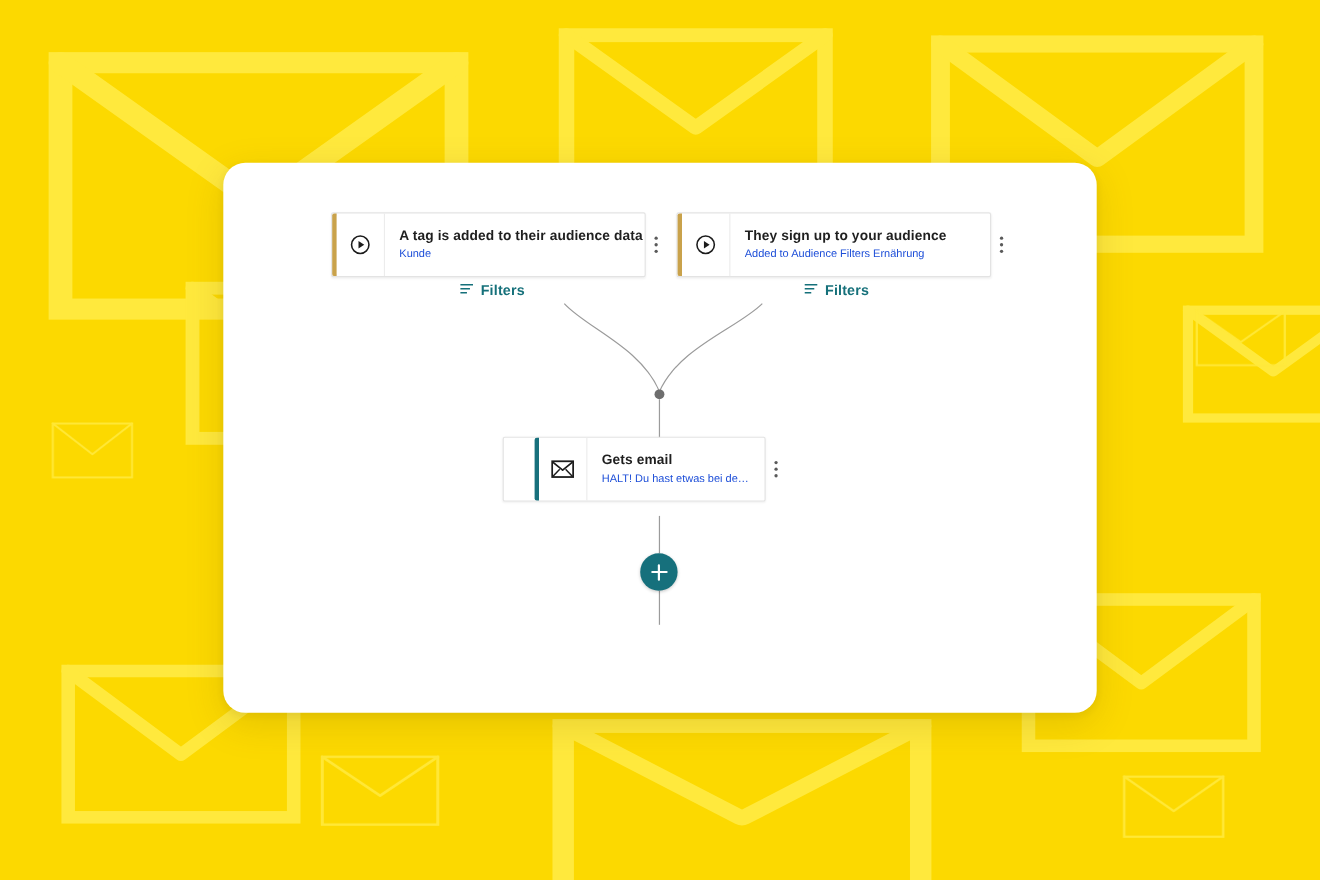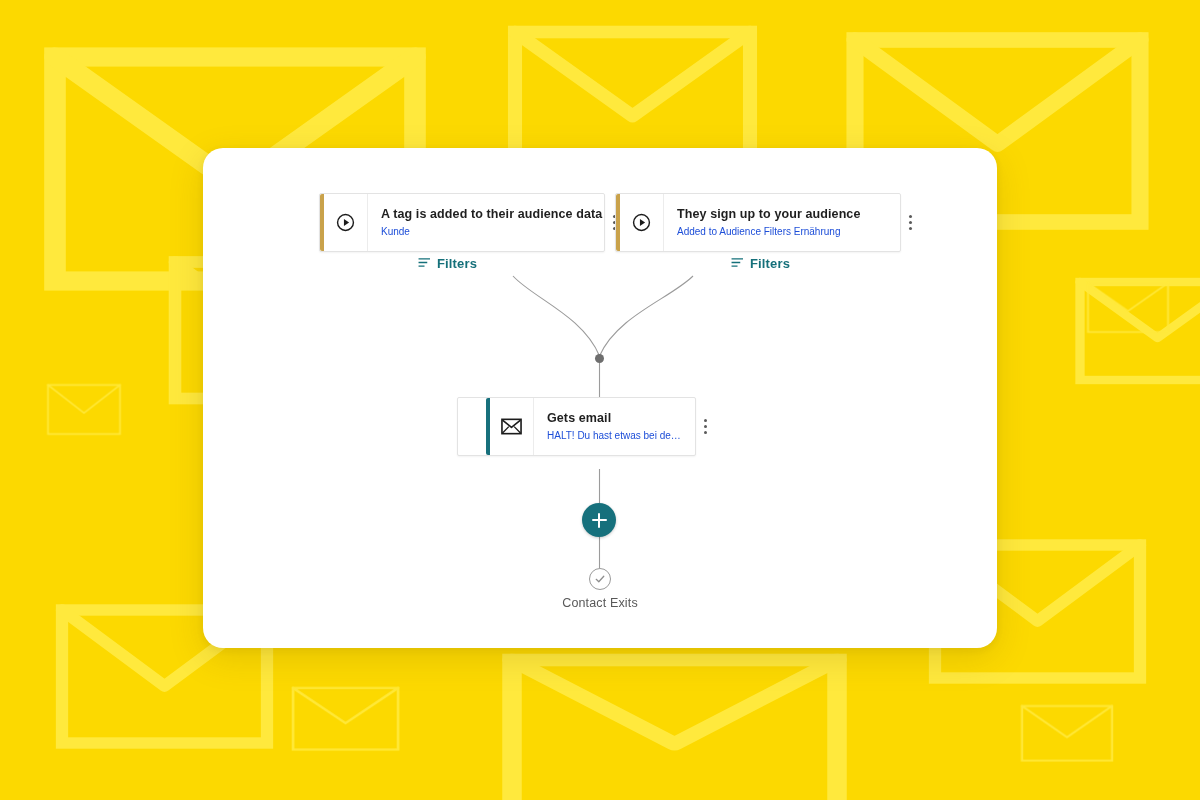--- a/index.html
+++ b/index.html
@@ -82,21 +82,21 @@
     top: 0; right: -20px;
     width: 20px; height: 100%;
     display: flex; flex-direction: column;
     align-items: center; justify-content: center;
     gap: 3px;
     cursor: pointer;
   }
   .kebab i { width: 3px; height: 3px; border-radius: 50%; background: #5a5a5a; display: block; }
 
   
-  #trigger-1 { left: 116px;  top: 45px;  width: 286px; height: 59px; }
+  #trigger-1 { left: 98px;  top: 45px;  width: 286px; height: 59px; }
   #trigger-2 { left: 412px; top: 45px;  width: 286px; height: 59px; }
 
   
   .filters-link {
     position: absolute;
     display: flex; align-items: center; gap: 6px;
     font-size: 13px; font-weight: bold;
     color: #15707a;
     cursor: pointer;
     letter-spacing: 0.15px;
@@ -299,24 +299,16 @@
             <i></i>
             <i></i>
         </div>
       </div>
 
       <button id="plus-btn">
         <span class="plus-v"></span>
         <span class="plus-h"></span>
       </button>
 
-      <div id="exit-node">
-        <div id="exit-circle">
-          <svg width="12" height="12" viewBox="0 0 14 14">
-            <polyline points="2.6,7.4 5.6,10.2 11.4,3.8" fill="none" stroke="#8d8d8d" stroke-width="1.5" stroke-linecap="round" stroke-linejoin="round"></polyline>
-          </svg>
-        </div>
-        <div id="exit-label">Contact Exits</div>
-      </div>
 
     </div>
   </div>
 </div>
 
 </body></html>

